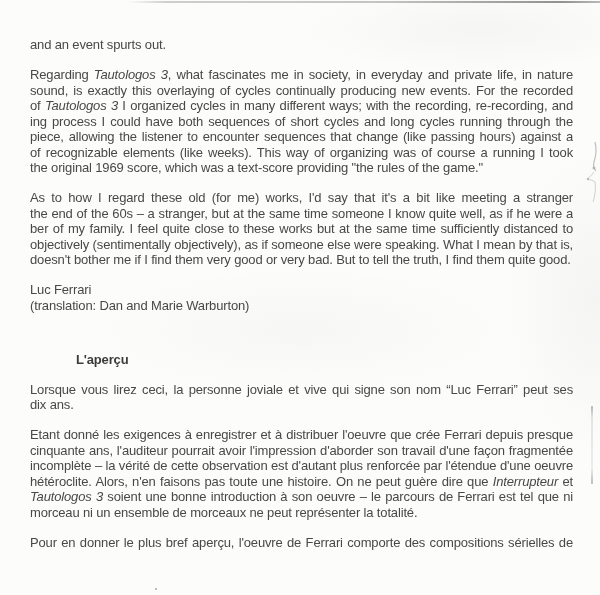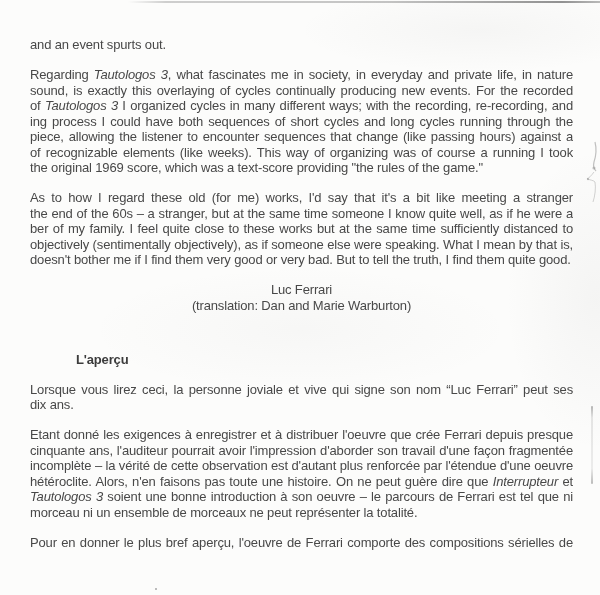--- a/index.html
+++ b/index.html
@@ -38,21 +38,21 @@
     letter-spacing: -0.15px;
     height: 15.5px;
     line-height: 15.5px;
     overflow: hidden;
     text-align: left;
   }
   .line.j {
     text-align: justify;
     text-align-last: justify;
   }
-  .line.r { text-align: center; }
+  .line.r { text-align: left; }
   .it { font-style: italic; }
 
   
   .top-edge-line {
     position: absolute;
     top: 1px;
     left: 128px;
     right: 0;
     height: 2px;
     background: linear-gradient(to right,

